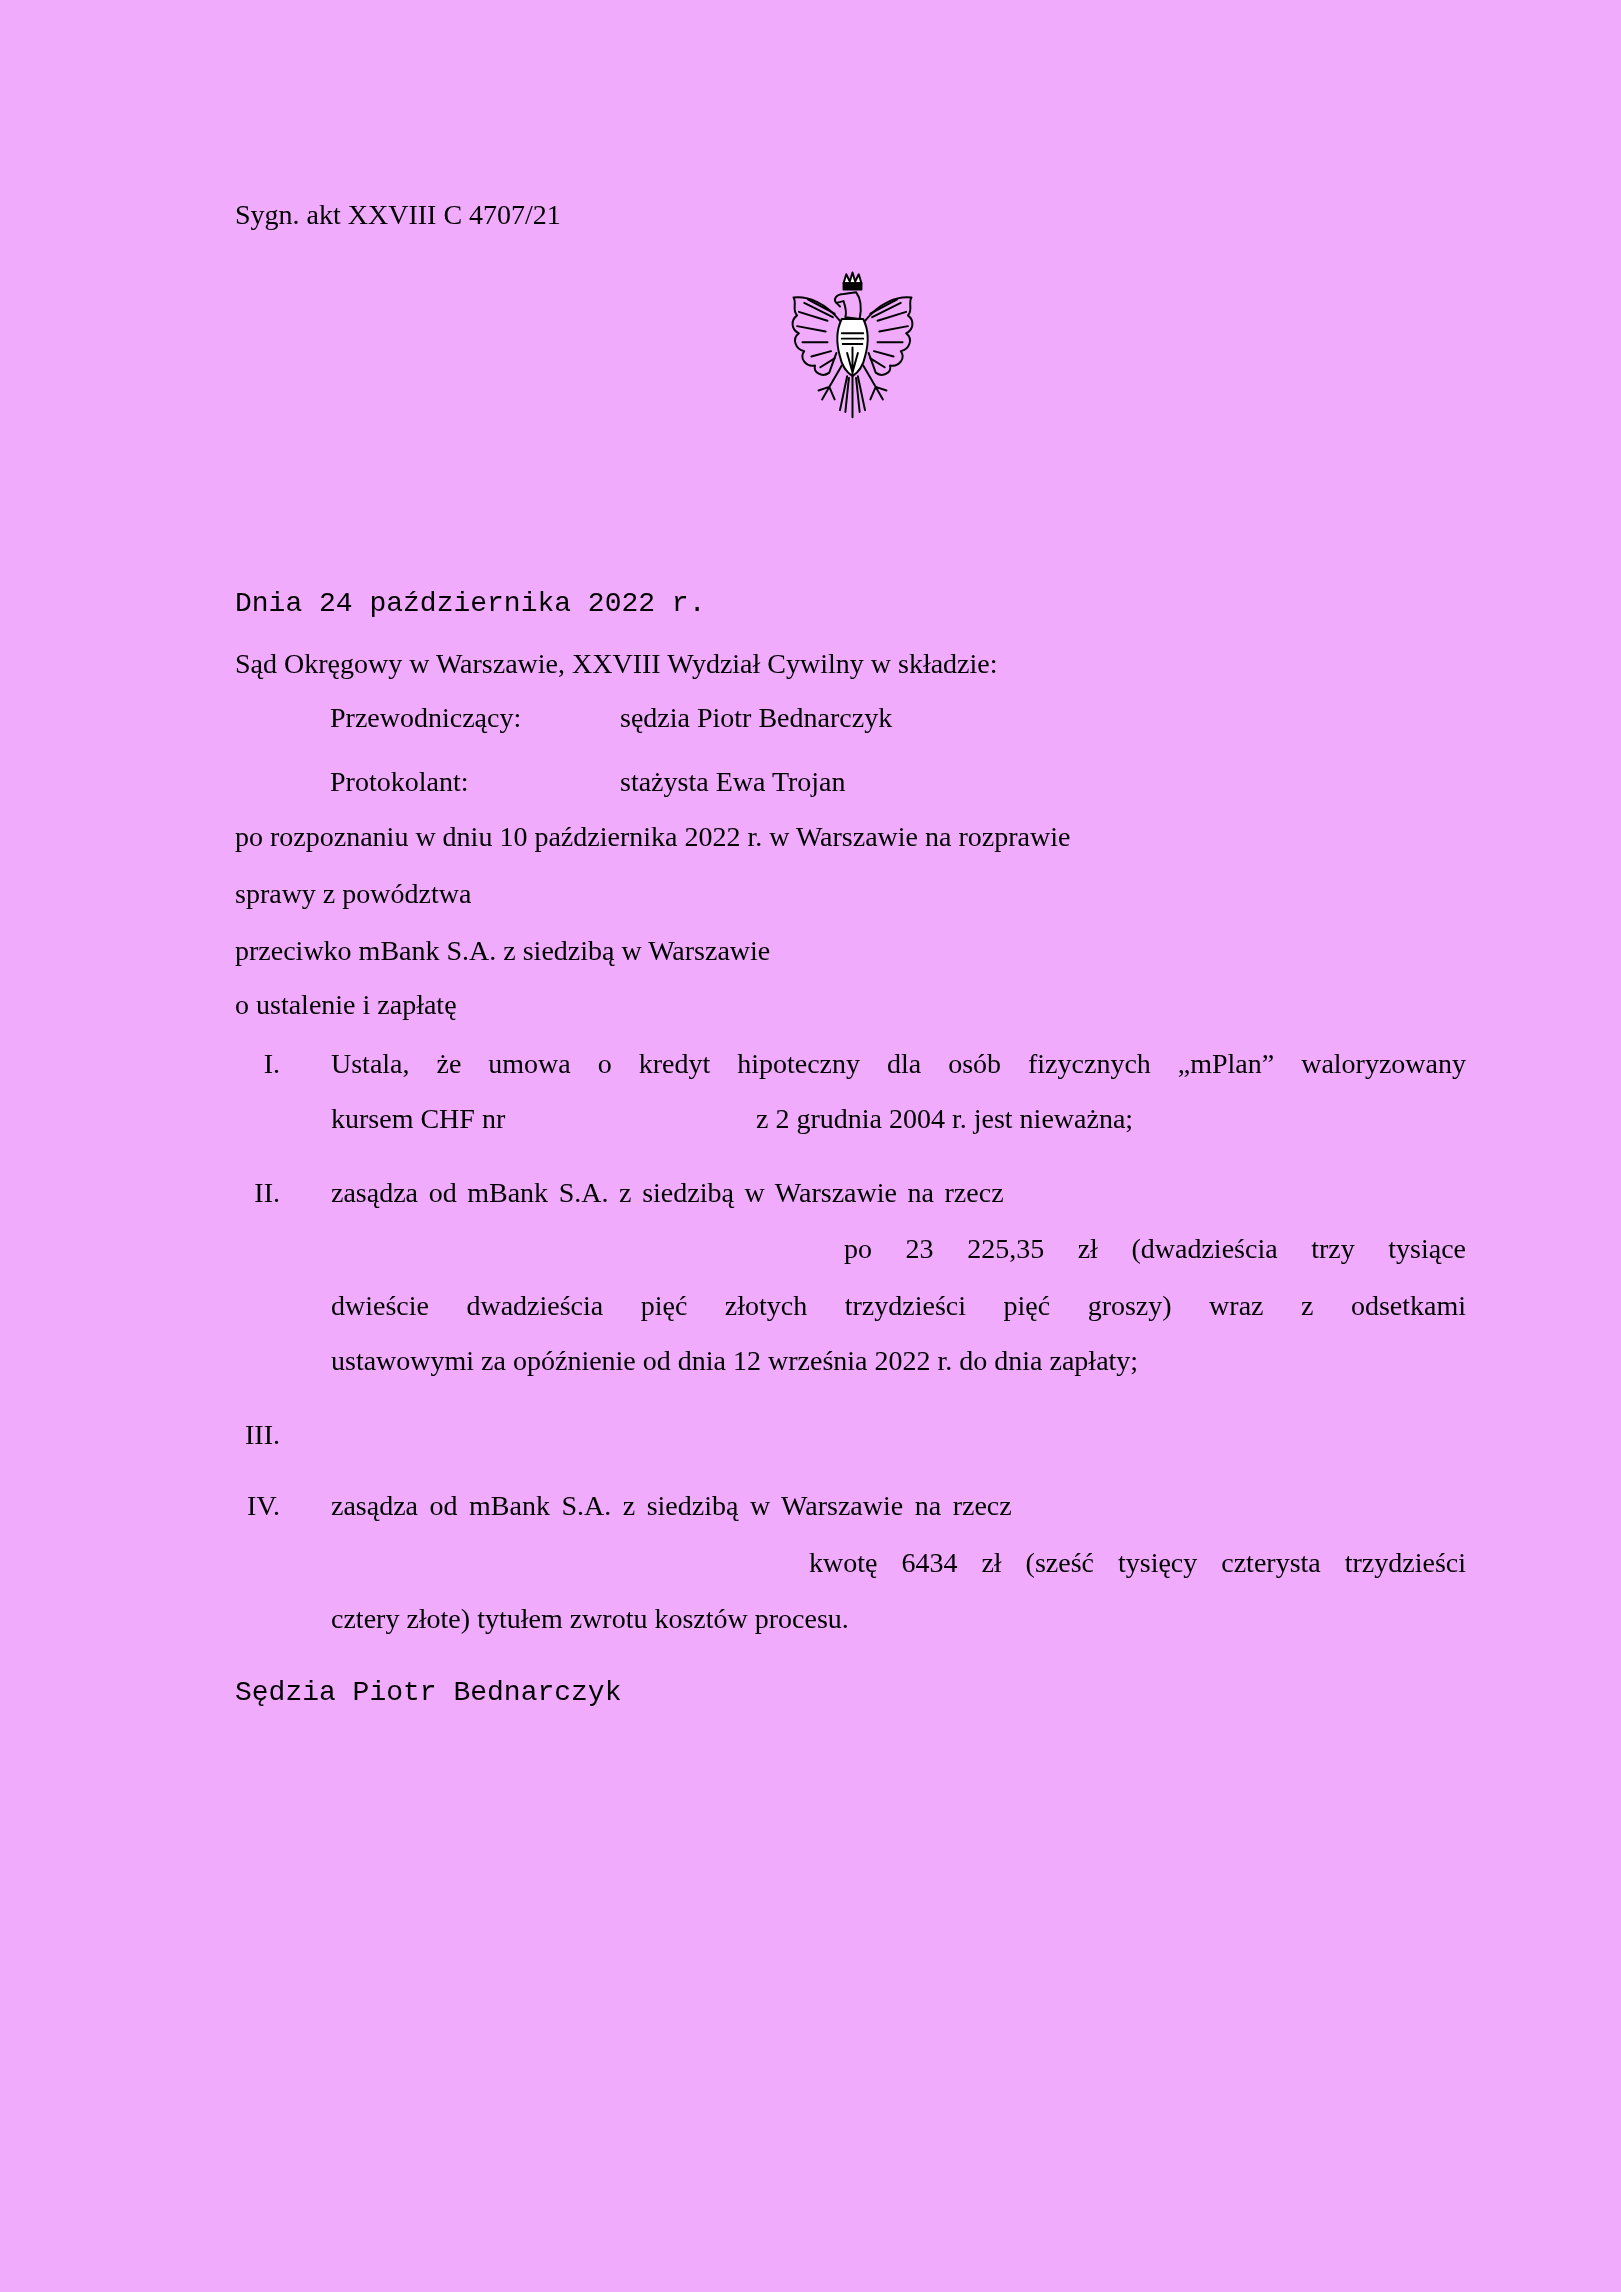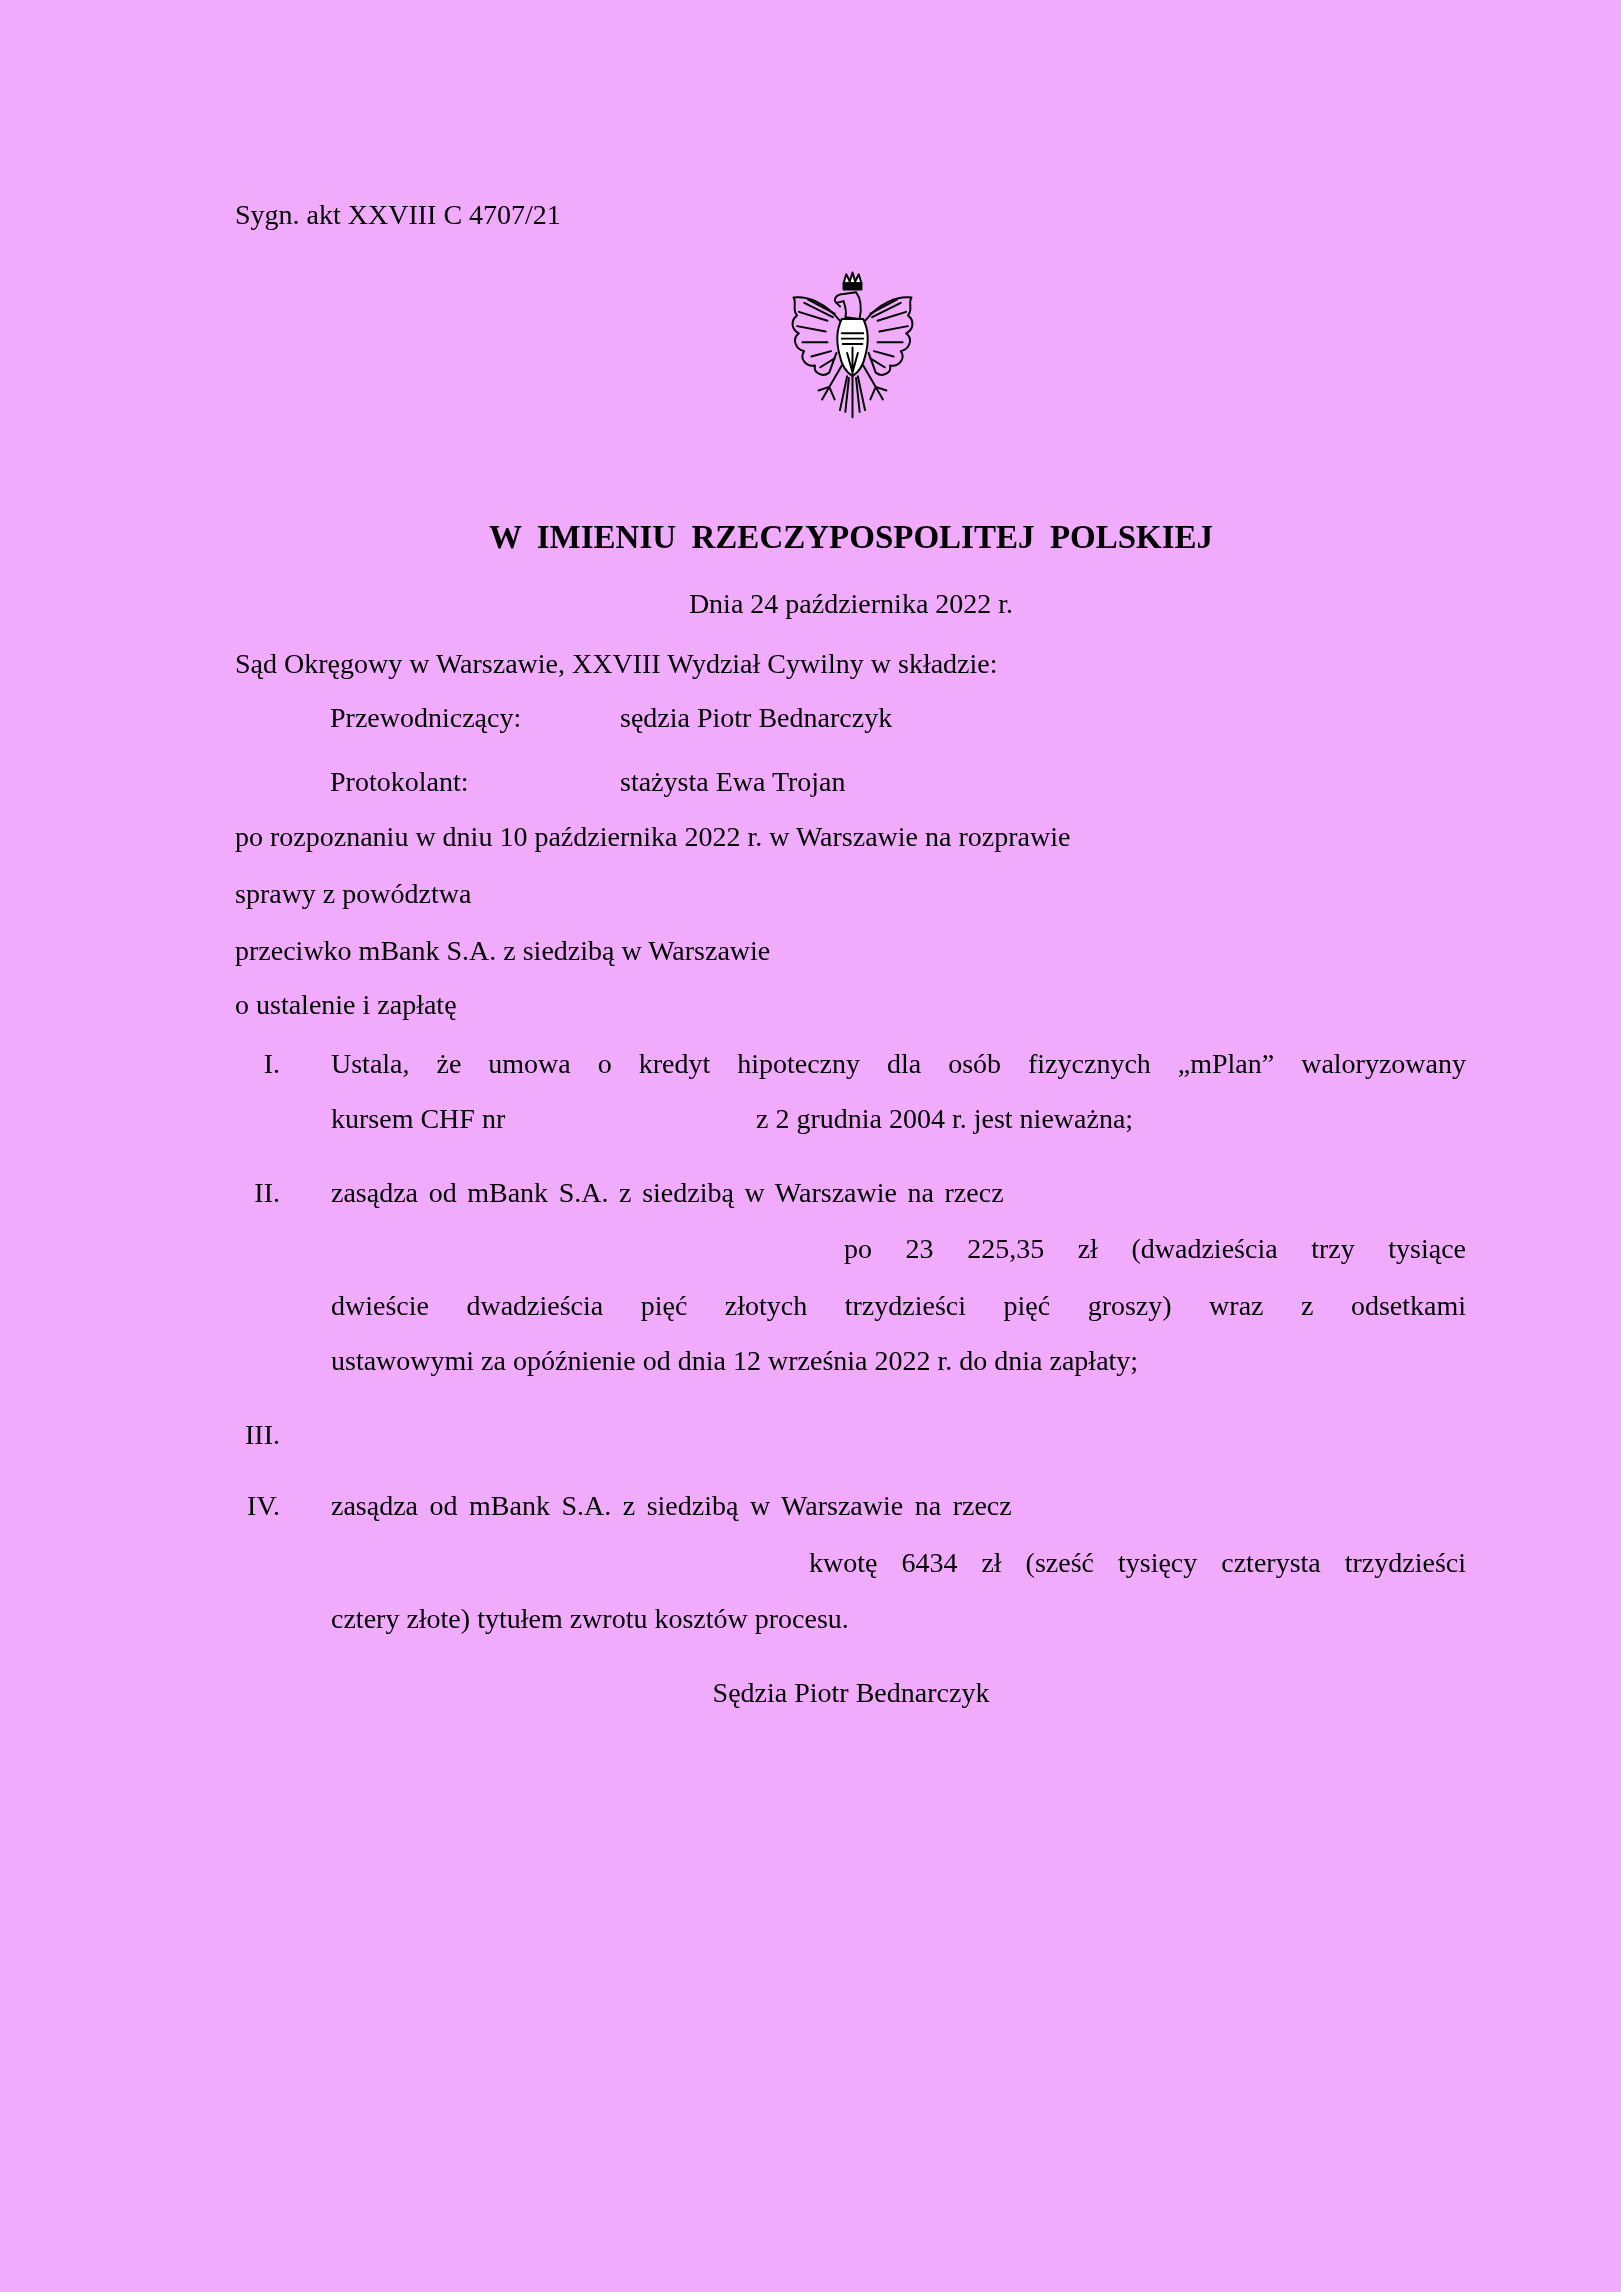--- a/index.html
+++ b/index.html
@@ -1,21 +1,21 @@
 <!DOCTYPE html>
 <html style="font-size:14.3px"><head>
 <meta charset="utf-8">
 <style>
   html, body { margin: 0; padding: 0; background: #ffffff; }
   body { width: 1621px; height: 2293px; position: relative; overflow: hidden;
          font-family: "Liberation Serif", "DejaVu Serif", serif; color: #000; }
   .page { position: absolute; left: 0; top: 0; width: 1621px; height: 2293px; background: #f0abfc; padding-left: 31px; }
   .ln { position: absolute; font-size: 28px; line-height: 32px; white-space: nowrap; }
   .just { text-align: justify; text-align-last: justify; white-space: normal; }
-  .right { text-align: center; }
+  .right { text-align: left; font-family: Liberation Mono, monospace; }
   .center { text-align: center; }
   .h1 { font-weight: bold; font-size: 33px; line-height: 38px; }
   .h2 { font-weight: bold; font-size: 33px; line-height: 38px; word-spacing: 7.2px; }
   .num { position: absolute; font-size: 28px; line-height: 32px; text-align: right; width: 54px; }
   .eagle { position: absolute; left: 781px; top: 267px; width: 143px; height: 154px; }
 </style>
 </head>
 <body>
 
 <div class="page">
@@ -43,21 +43,20 @@
       <path d="M68 74 L92 74 M68 80 L92 80 M69 86 L91 86"></path>
       <path d="M80 90 L80 120 M74 96 L80 118 M86 96 L80 118"></path>
 
       <path d="M68 110 L54 134 L42 138 M54 134 L46 148 M54 134 L60 148"></path>
       <path d="M92 110 L106 134 L118 138 M106 134 L114 148 M106 134 L100 148"></path>
 
       <path d="M74 122 L66 160 M80 122 L80 168 M86 122 L94 160 M76 124 L72 162 M84 124 L88 162"></path>
     </g>
   </svg>
 
-  <div class="ln h2 center" style="left:235px; top:518px; width:1232px;">W  IMIENIU  RZECZYPOSPOLITEJ  POLSKIEJ</div>
   <div class="ln right" style="left:235px; top:588px; width:1232px;">Dnia 24 października 2022 r.</div>
 
   <div class="ln" style="left:235px; top:648px;">Sąd Okręgowy w Warszawie, XXVIII Wydział Cywilny w składzie:</div>
   <div class="ln" style="left:330px; top:702px;">Przewodniczący:</div>
   <div class="ln" style="left:620px; top:702px;">sędzia Piotr Bednarczyk</div>
   <div class="ln" style="left:330px; top:766px;">Protokolant:</div>
   <div class="ln" style="left:620px; top:766px;">stażysta Ewa Trojan</div>
 
   <div class="ln" style="left:235px; top:821px;">po rozpoznaniu w dniu 10 października 2022 r. w Warszawie na rozprawie</div>
   <div class="ln" style="left:235px; top:878px;">sprawy z powództwa</div>

